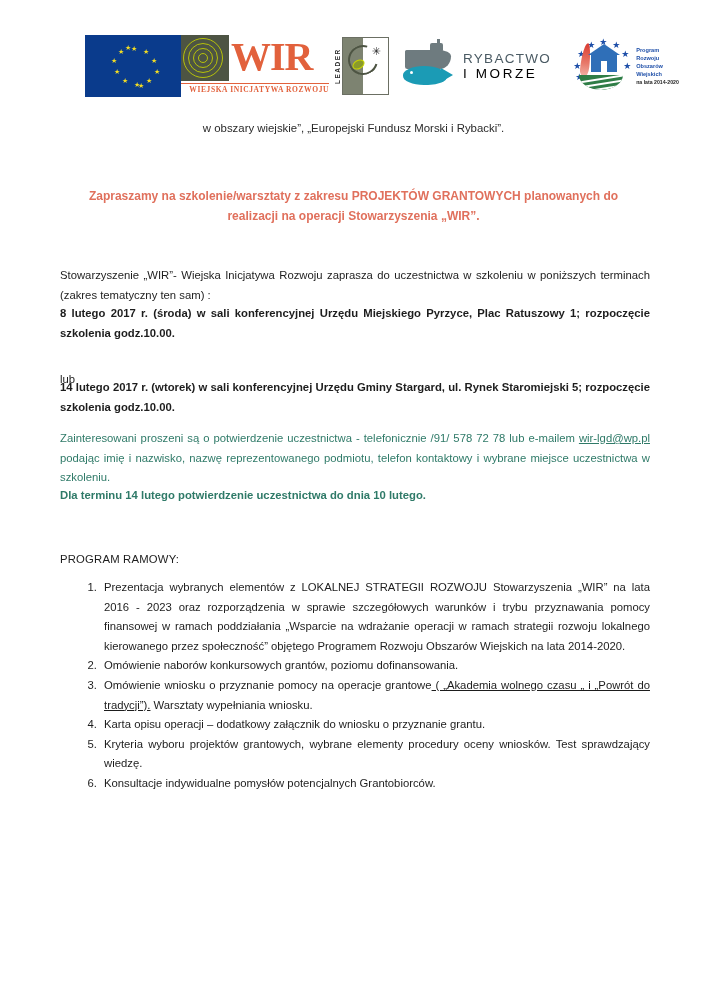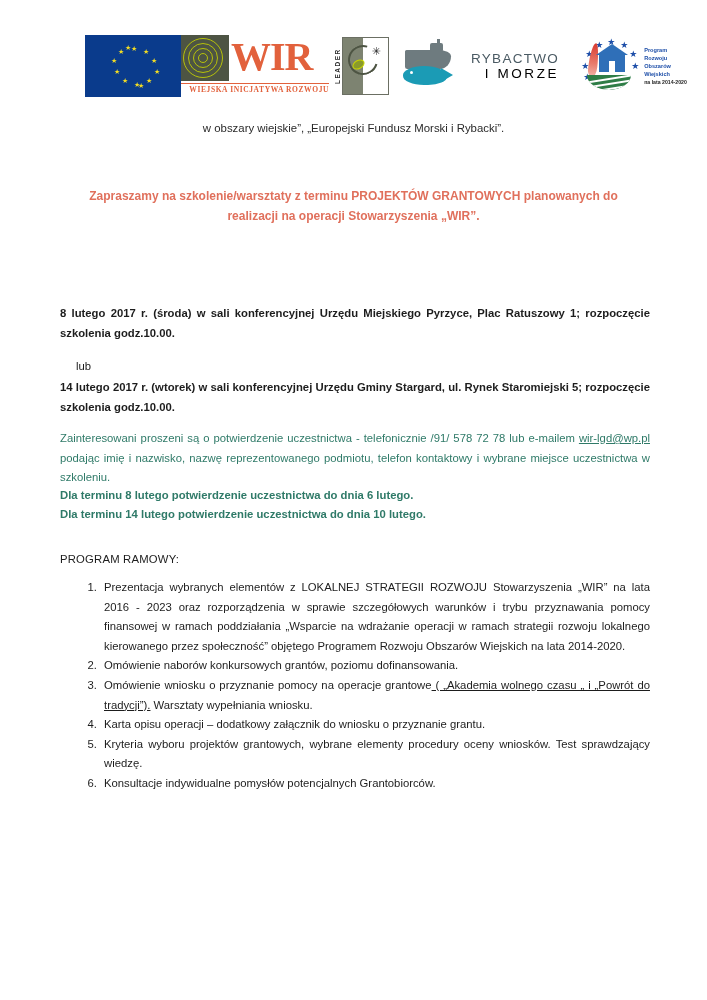--- a/index.html
+++ b/index.html
@@ -140,24 +140,23 @@
     right: 7px; top: 8px;
     font-size: 11px;
     color: #2b2b2b;
     line-height: 11px;
   }
 
   .logo-fish {
     flex: 0 0 auto;
     display: flex;
     align-items: center;
-    gap: 16px;
+    gap: 8px;
     margin-left: 14px;
     height: 50px;
-    text-align: right;
   }
   .fish-art { position: relative; width: 52px; height: 44px; }
   .boat {
     position: absolute; left: 2px; top: 6px;
     width: 46px; height: 19px;
     background: #6e7b7f;
     border-radius: 2px 16px 14px 3px / 2px 8px 16px 3px;
   }
   .boat-cabin {
     position: absolute; right: 8px; top: -7px;
@@ -272,21 +271,21 @@
     left: 60px;
     width: 590px;
     font-size: 11.3px;
     line-height: 19.6px;
     color: #1d1d1d;
     text-align: justify;
   }
 
   .p-intro { top: 266px; }
   .p-date1 { top: 304px; font-weight: 700; }
-  .p-or    { top: 357px; margin-left: 16px; }
+  .p-or    { top: 370px; }
   .p-date2 { top: 378px; font-weight: 700; }
   .p-contact { top: 429px; color: #2f7a68; }
   .p-confirm { top: 486px; color: #2f7a68; font-weight: 700; line-height: 19px; }
   .p-program { top: 550px; letter-spacing: .2px; }
 
   .email-link {
     color: #2f7a68;
     text-decoration: underline;
   }
 
@@ -397,37 +396,37 @@
         <div class="yrs">na lata 2014-2020</div>
       </div>
     </div>
   </div>
 
   <div class="fund-quote">
     <div>w obszary wiejskie”, „Europejski Fundusz Morski i Rybacki”.</div>
   </div>
 
   <div class="headline">
-    <div>Zapraszamy na szkolenie/warsztaty z terminu PROJEKTÓW GRANTOWYCH planowanych do</div>
+    <div>Zapraszamy na szkolenie/warsztaty z zakresu PROJEKTÓW GRANTOWYCH planowanych do</div>
     <div>realizacji na operacji Stowarzyszenia „WIR”.</div>
   </div>
 
+  <div class="body p-intro">Stowarzyszenie „WIR”- Wiejska Inicjatywa Rozwoju zaprasza do uczestnictwa w szkoleniu w poniższych terminach (zakres tematyczny ten sam) :</div>
 
   <div class="body p-date1">8 lutego 2017 r. (środa) w sali konferencyjnej Urzędu Miejskiego Pyrzyce, Plac Ratuszowy 1; rozpoczęcie szkolenia godz.10.00.</div>
 
   <div class="body p-or">lub</div>
 
   <div class="body p-date2">14 lutego 2017 r. (wtorek)   w sali konferencyjnej Urzędu Gminy Stargard, ul. Rynek Staromiejski 5; rozpoczęcie szkolenia godz.10.00.</div>
 
   <div class="body p-contact">
     <span>Zainteresowani proszeni są o potwierdzenie uczestnictwa -  telefonicznie /91/ 578 72 78 lub e-mailem </span><a class="email-link" href="#">wir-lgd@wp.pl</a><span> podając imię i nazwisko, nazwę reprezentowanego podmiotu, telefon kontaktowy i wybrane miejsce uczestnictwa w szkoleniu.</span>
   </div>
 
   <div class="body p-confirm">
-    <div>Dla  terminu 8 lutego  potwierdzenie uczestnictwa do dnia 6 lutego.</div>
     <div>Dla  terminu 14 lutego  potwierdzenie uczestnictwa do dnia 10 lutego.</div>
   </div>
 
   <div class="body p-program">PROGRAM RAMOWY:</div>
 
   <ol class="agenda">
     <li>Prezentacja wybranych elementów z LOKALNEJ STRATEGII ROZWOJU Stowarzyszenia „WIR” na lata 2016 - 2023 oraz rozporządzenia w sprawie szczegółowych warunków i trybu przyznawania pomocy finansowej w ramach poddziałania „Wsparcie na wdrażanie operacji w ramach strategii rozwoju lokalnego kierowanego przez społeczność” objętego Programem Rozwoju Obszarów Wiejskich na lata 2014-2020.</li>
     <li>Omówienie naborów konkursowych grantów, poziomu dofinansowania.</li>
     <li><span>Omówienie wniosku o przyznanie pomocy na operacje grantowe</span><span class="u"> ( „Akademia wolnego czasu „ i „Powrót do tradycji”).</span><span> Warsztaty wypełniania wniosku.</span></li>
     <li>Karta opisu operacji – dodatkowy załącznik do wniosku o przyznanie grantu.</li>

